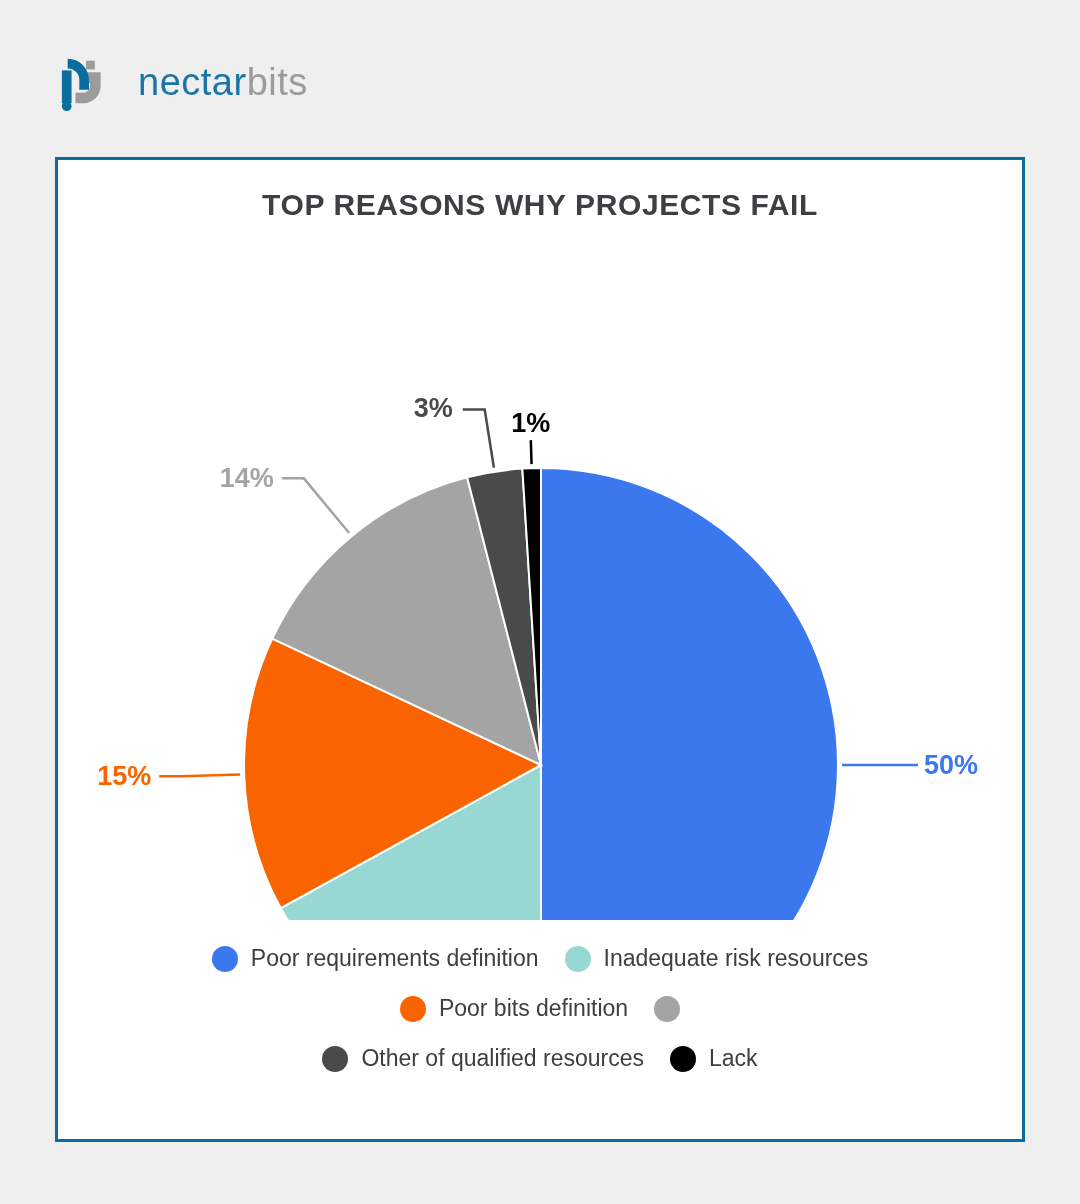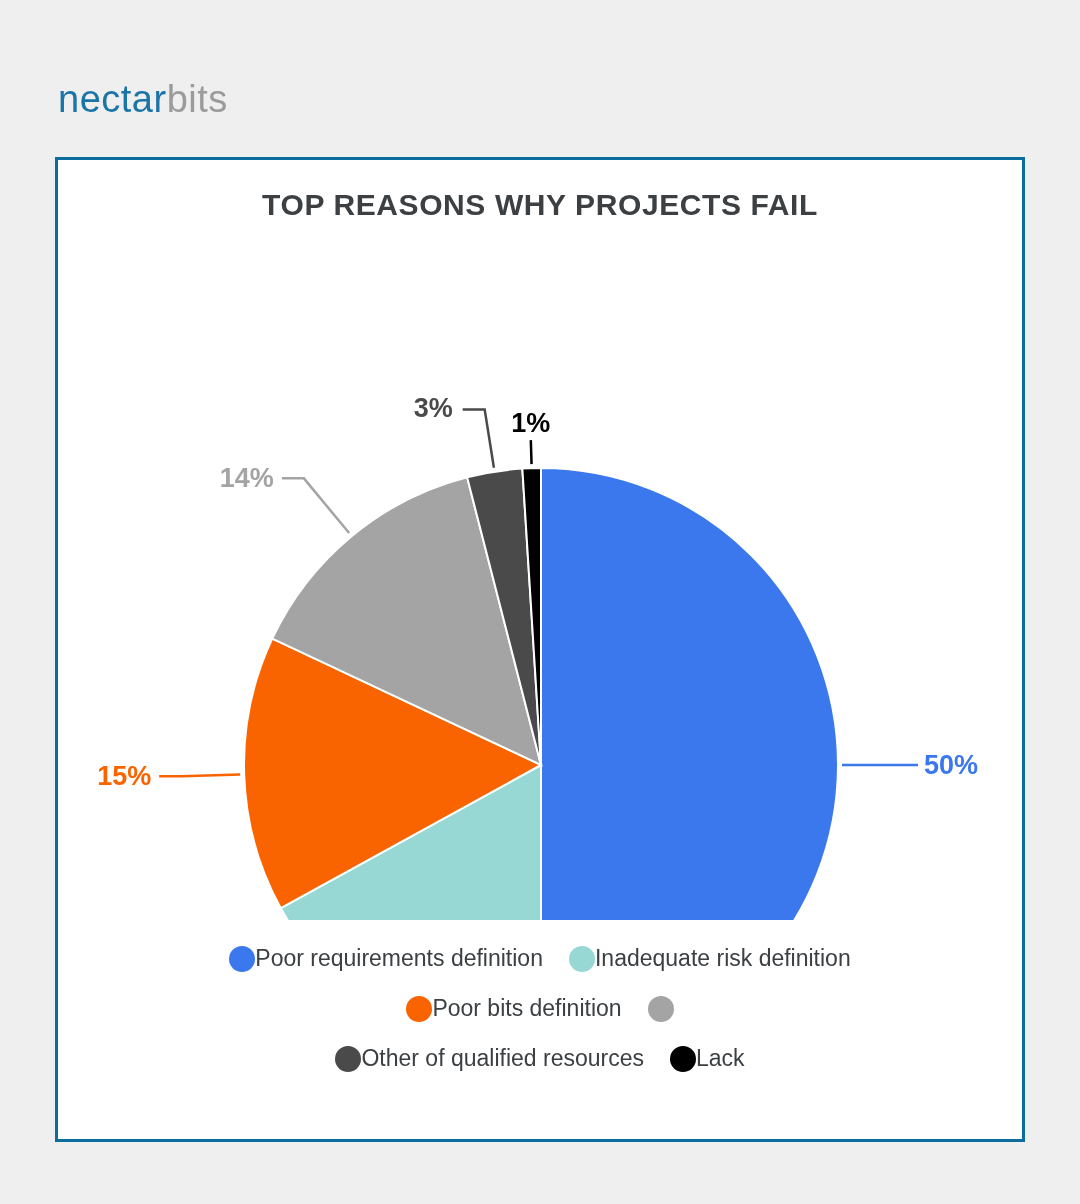--- a/index.html
+++ b/index.html
@@ -15,23 +15,22 @@
     overflow: hidden;
   }
 
   
   .brand {
     position: absolute;
     left: 58px;
     top: 50px;
     display: flex;
     align-items: center;
-    gap: 30px;
+    gap: 18px;
     height: 64px;
-    flex-direction: column;
   }
   .brand-mark { width: 62px; height: 62px; display: block; }
   .brand-word {
     font-size: 38px;
     letter-spacing: 0.5px;
     font-weight: 400;
     line-height: 1;
     white-space: nowrap;
   }
   .brand-word .w1 { color: #1a74a8; }
@@ -83,20 +82,21 @@
   }
   .legend-row {
     display: flex;
     align-items: center;
     justify-content: center;
     gap: 26px;
   }
   .legend-item {
     display: flex;
     align-items: center;
+    gap: 13px;
   }
   .legend-dot {
     width: 26px;
     height: 26px;
     border-radius: 50%;
     flex: 0 0 auto;
   }
   .legend-label {
     font-size: 23px;
     color: #3c4043;
@@ -156,21 +156,21 @@
   </div>
 
   <div class="legend" id="legend-root">
       <div class="legend-row">
         <div class="legend-item">
           <span class="legend-dot" style="background: rgb(59, 120, 238);"></span>
           <span class="legend-label">Poor requirements definition</span>
         </div>
         <div class="legend-item">
           <span class="legend-dot" style="background: rgb(152, 216, 212);"></span>
-          <span class="legend-label">Inadequate risk definition</span>
+          <span class="legend-label">Inadequate risk resources</span>
         </div>
       </div>
       <div class="legend-row">
         <div class="legend-item">
           <span class="legend-dot" style="background: rgb(250, 100, 0);"></span>
           <span class="legend-label">Poor bits definition</span>
         </div>
         <div class="legend-item">
           <span class="legend-dot" style="background: rgb(164, 164, 164);"></span>
         </div>

